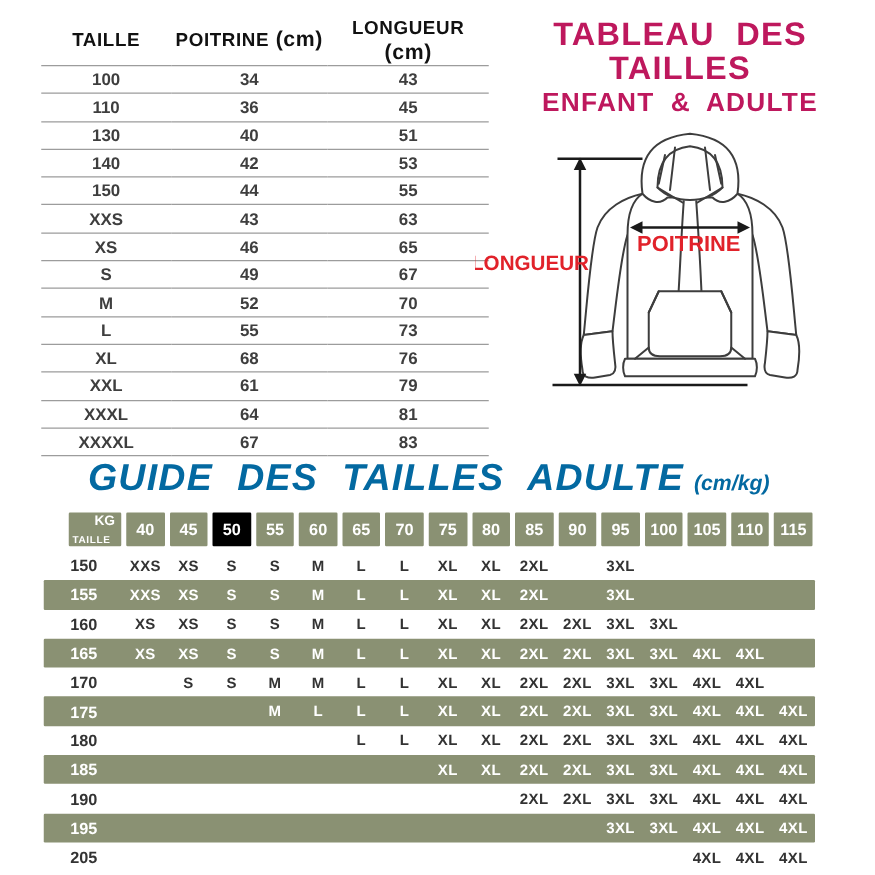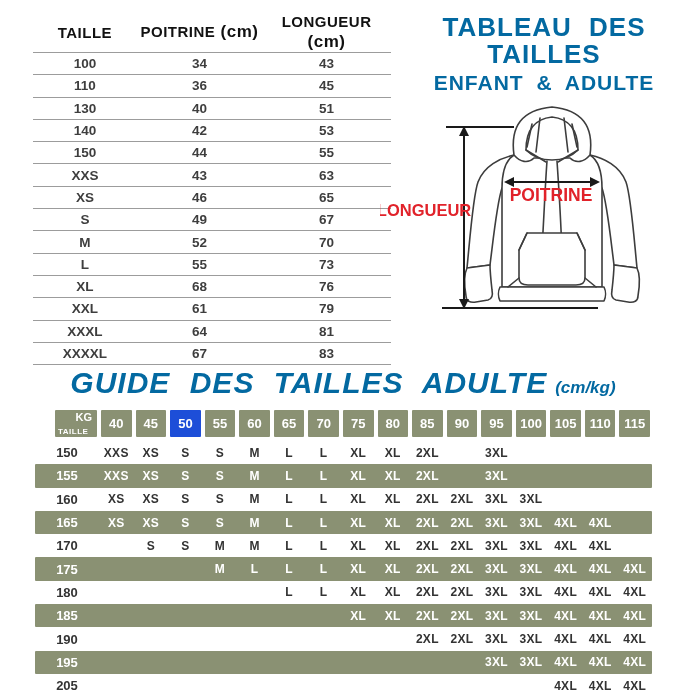--- a/index.html
+++ b/index.html
@@ -140,21 +140,21 @@
         </tr>
         <tr>
           <td>XXXXL</td>
           <td>67</td>
           <td>83</td>
         </tr>
       </tbody>
   </table>
 </div>
 
-<div class="main-title" style="color: #0369a1;">
+<div class="main-title" style="color: #be185d;">
   <span class="t1">TABLEAU DES TAILLES</span>
   <span class="t2">ENFANT &amp; ADULTE</span>
 </div>
 
 <div class="diagram">
   <svg width="320" height="248" viewBox="0 0 320 248">
     <g fill="none" stroke="#3d3d3d" stroke-width="1.6" stroke-linejoin="round" stroke-linecap="round">
 
       <path d="M134,67 C120,70 104,78 98,94 C93,108 90,150 87,180 L110,177 C114,145 117,115 122,100" fill="#fff"></path>
       <path d="M87,180 C84,186 84,196 86,208 C86,213 90,215 96,214 L108,212 C112,211 113,207 112,202 C111,193 110,184 110,177 Z" fill="#fff"></path>
@@ -204,21 +204,21 @@
 </div>
 
 <div class="guide-table">
   <div class="g-grid guide-head" id="guide-head">
     <div class="gh-corner" id="guide-corner" style="background: rgb(138, 145, 115); margin-left: 20px;">
       <span class="kg">KG</span>
       <span class="taille">TAILLE</span>
     </div>
   <div class="gh-cell" style="background: rgb(138, 145, 115);">40</div>
       <div class="gh-cell" style="background: rgb(138, 145, 115);">45</div>
-      <div class="gh-cell" style="background: #1d4ed8;">50</div>
+      <div class="gh-cell" style="background: #000000;">50</div>
       <div class="gh-cell" style="background: rgb(138, 145, 115);">55</div>
       <div class="gh-cell" style="background: rgb(138, 145, 115);">60</div>
       <div class="gh-cell" style="background: rgb(138, 145, 115);">65</div>
       <div class="gh-cell" style="background: rgb(138, 145, 115);">70</div>
       <div class="gh-cell" style="background: rgb(138, 145, 115); text-align: center;">75</div>
       <div class="gh-cell" style="background: rgb(138, 145, 115);">80</div>
       <div class="gh-cell" style="background: rgb(138, 145, 115);">85</div>
       <div class="gh-cell" style="background: rgb(138, 145, 115);">90</div>
       <div class="gh-cell" style="background: rgb(138, 145, 115);">95</div>
       <div class="gh-cell" style="background: rgb(138, 145, 115);">100</div>

